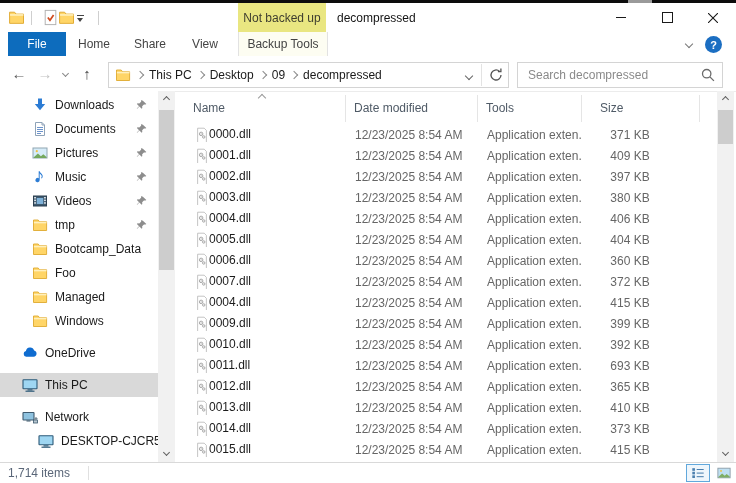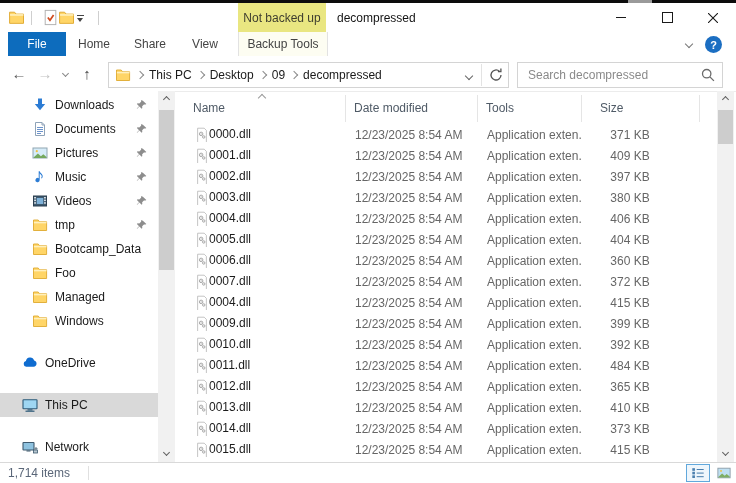--- a/index.html
+++ b/index.html
@@ -51,21 +51,21 @@
   .addr-divider{width:1px;height:22px;background:#e3e3e3;margin:0 2px}
   .searchbox{position:absolute;left:517px;top:5px;width:204px;height:24px;border:1px solid #d4d4d4;background:#fff;
              display:flex;align-items:center}
   .searchbox input{border:none;outline:none;flex:1;margin-left:8px;font:12px "Liberation Sans","DejaVu Sans",sans-serif;color:#000000}
   .searchbox input::placeholder{color:#8a8a8a}
 
   
   .sidebar{position:absolute;left:0;top:91px;width:158px;height:371px;background:#fff;padding-top:2px;box-sizing:border-box}
   .sb-item{height:24px;display:flex;align-items:center;gap:7px;white-space:nowrap;overflow:hidden;cursor:default}
   .sb-item.lvl1{padding-left:22px}.sb-item.lvl2{padding-left:32px}.sb-item.lvl3{padding-left:38px}
-  .sb-item.group{margin-top:18px}
+  .sb-item.group{margin-top:8px}
   .sb-item.selected{background:#d9d9d9}
   .sb-item .pin{margin-left:auto;margin-right:10px;width:12px;height:12px;display:inline-flex}
   .sb-item .pin svg{width:100%;height:100%}
 
   
   .vscroll{position:absolute;top:91px;width:17px;height:371px;background:#f1f1f1}
   .vscroll .arr{position:absolute;left:0;width:17px;height:17px;display:flex;align-items:center;justify-content:center}
   .vscroll .thumb{position:absolute;left:1px;width:15px;background:#cdcdcd}
 
   
@@ -582,21 +582,21 @@
               <path d="M3 0.8h7.5L13 3.3v14H3z" fill="#fff" stroke="#b4b4b4" stroke-width="0.9"></path>
               <circle cx="7" cy="7.3" r="2" fill="none" stroke="#9a9a9a" stroke-width="1"></circle>
               <circle cx="7" cy="7.3" r="0.6" fill="#9a9a9a"></circle>
               <circle cx="10" cy="10.8" r="1.4" fill="none" stroke="#9a9a9a" stroke-width="1"></circle>
             </svg>
           </span>
       <span>0011.dll</span>
     </div>
     <div class="fc date">12/23/2025 8:54 AM</div>
     <div class="fc type">Application exten...</div>
-    <div class="fc size">484 KB</div>
+    <div class="fc size">693 KB</div>
   </div>
       <div class="frow">
     <div class="fc name">
       <span class="icn">
             <svg viewBox="0 0 16 16">
               <path d="M3 0.8h7.5L13 3.3v14H3z" fill="#fff" stroke="#b4b4b4" stroke-width="0.9"></path>
               <circle cx="7" cy="7.3" r="2" fill="none" stroke="#9a9a9a" stroke-width="1"></circle>
               <circle cx="7" cy="7.3" r="0.6" fill="#9a9a9a"></circle>
               <circle cx="10" cy="10.8" r="1.4" fill="none" stroke="#9a9a9a" stroke-width="1"></circle>
             </svg>

